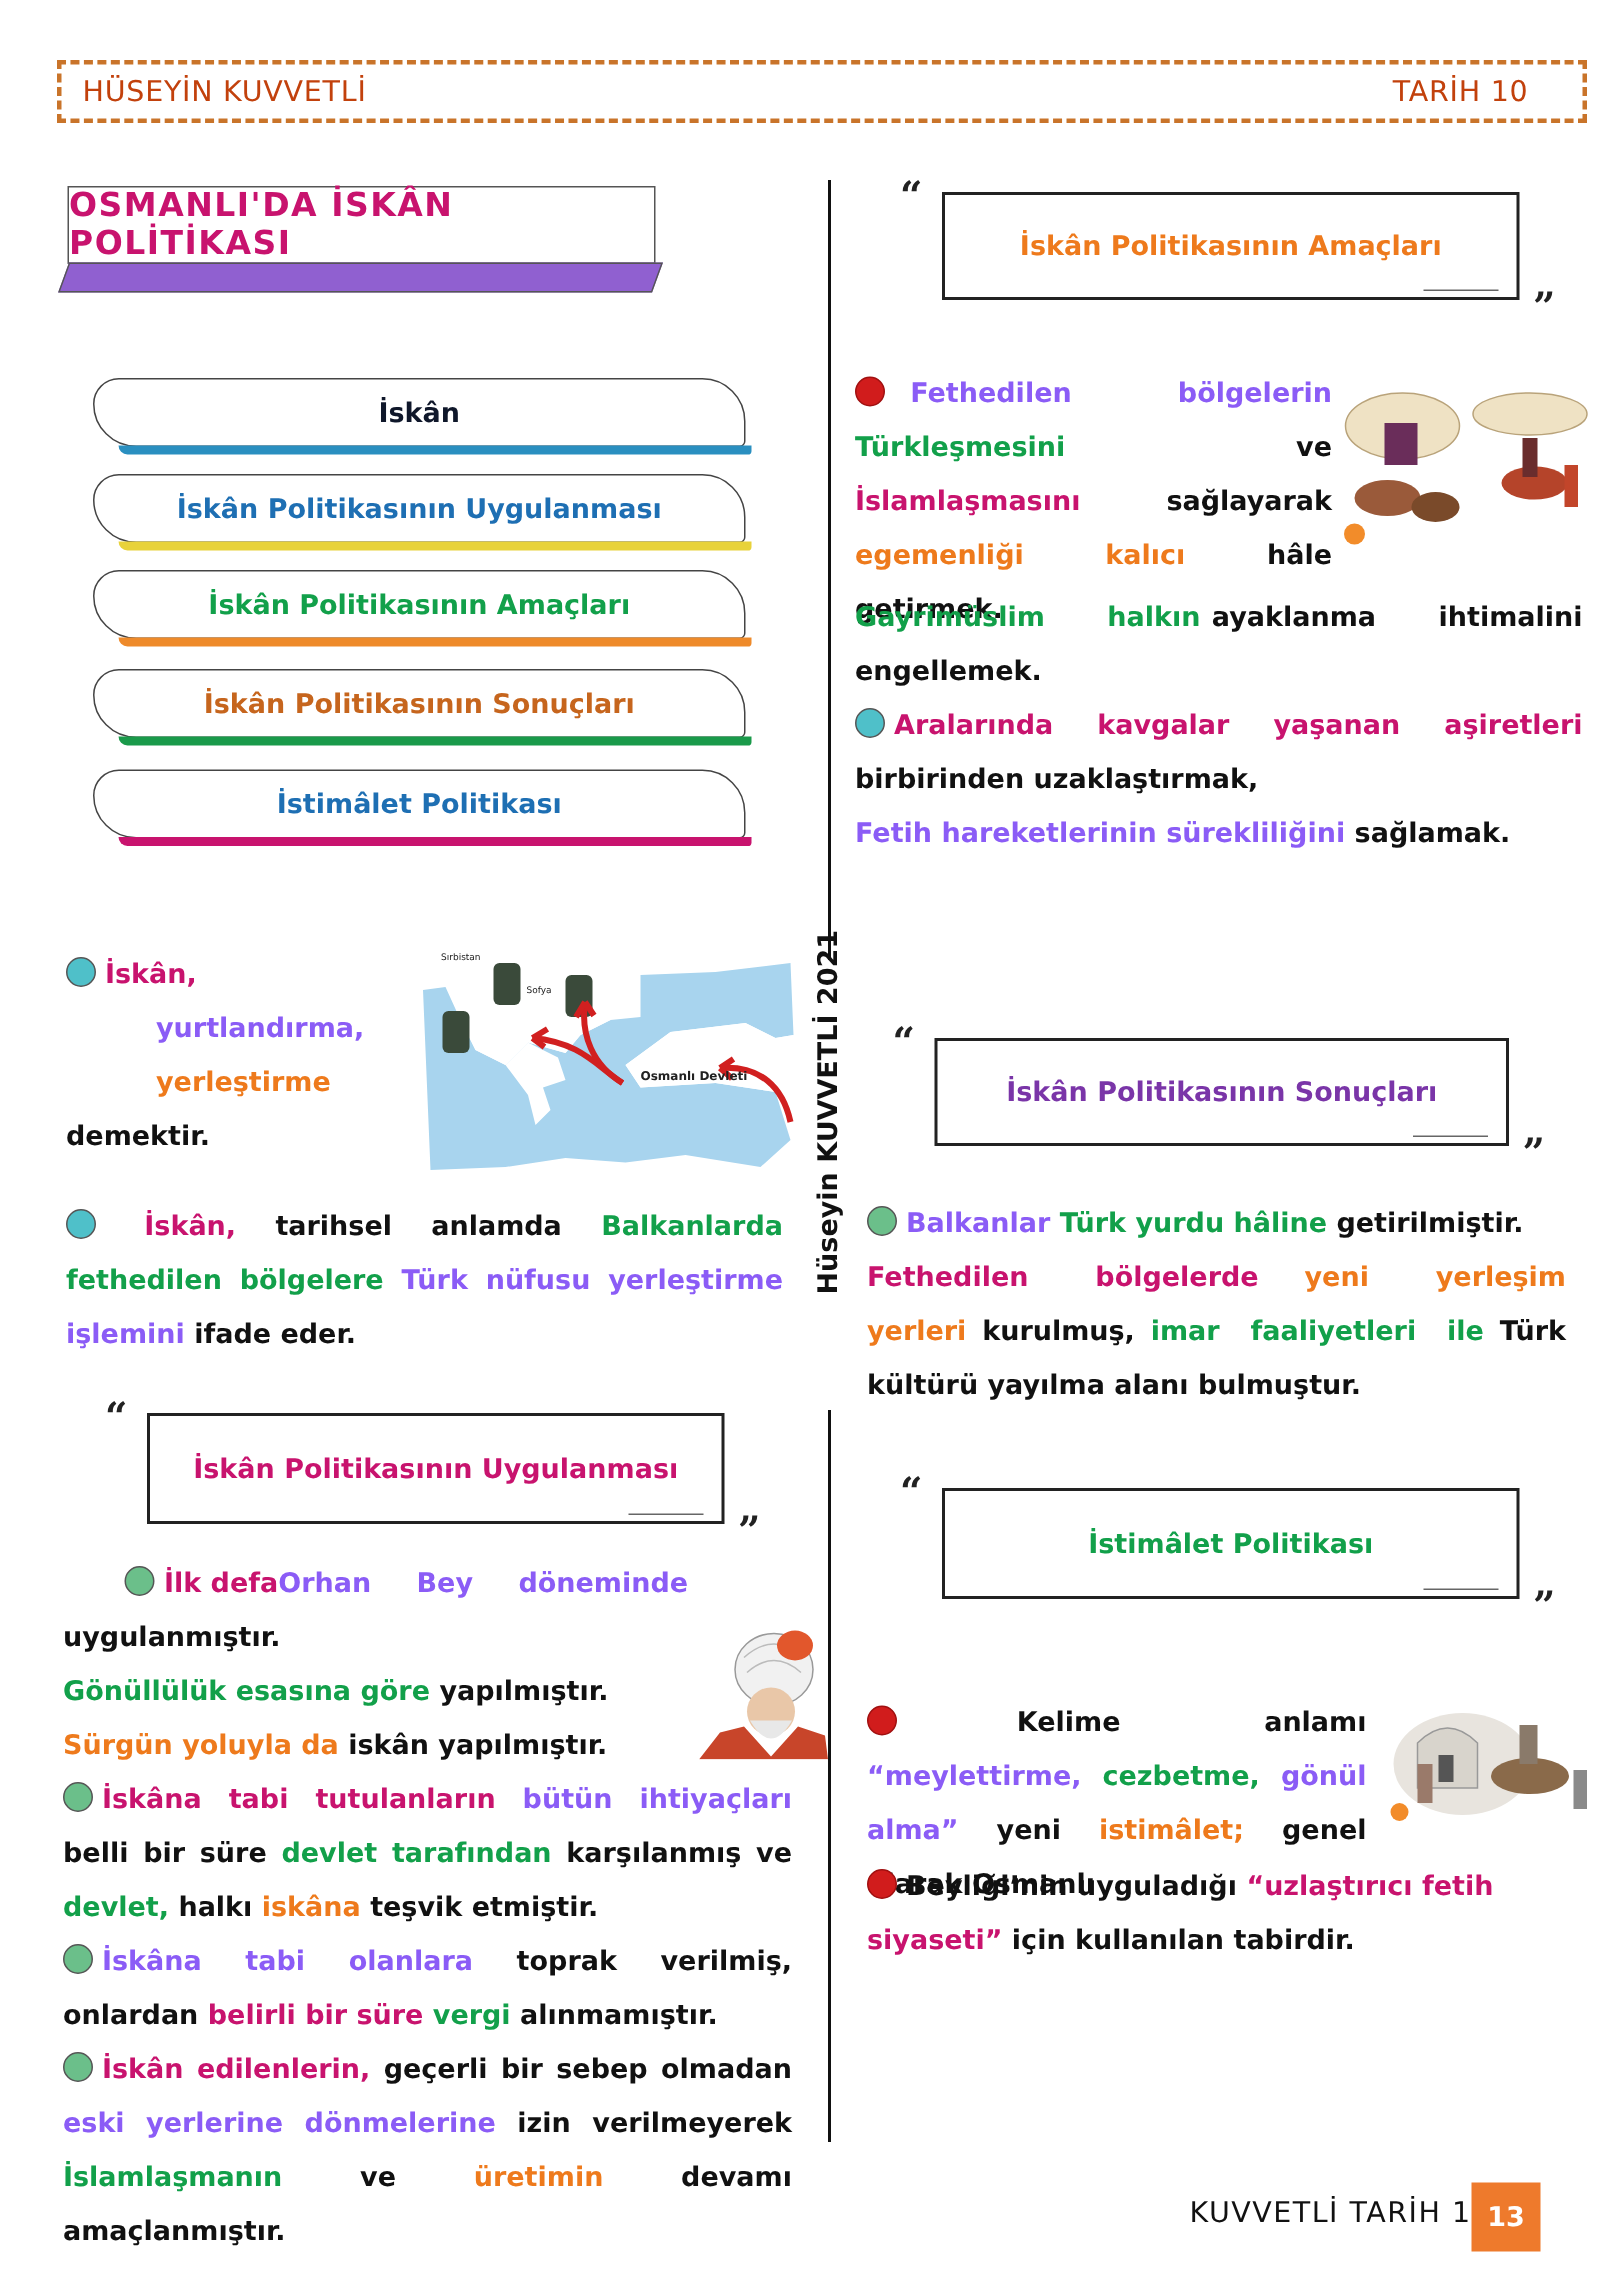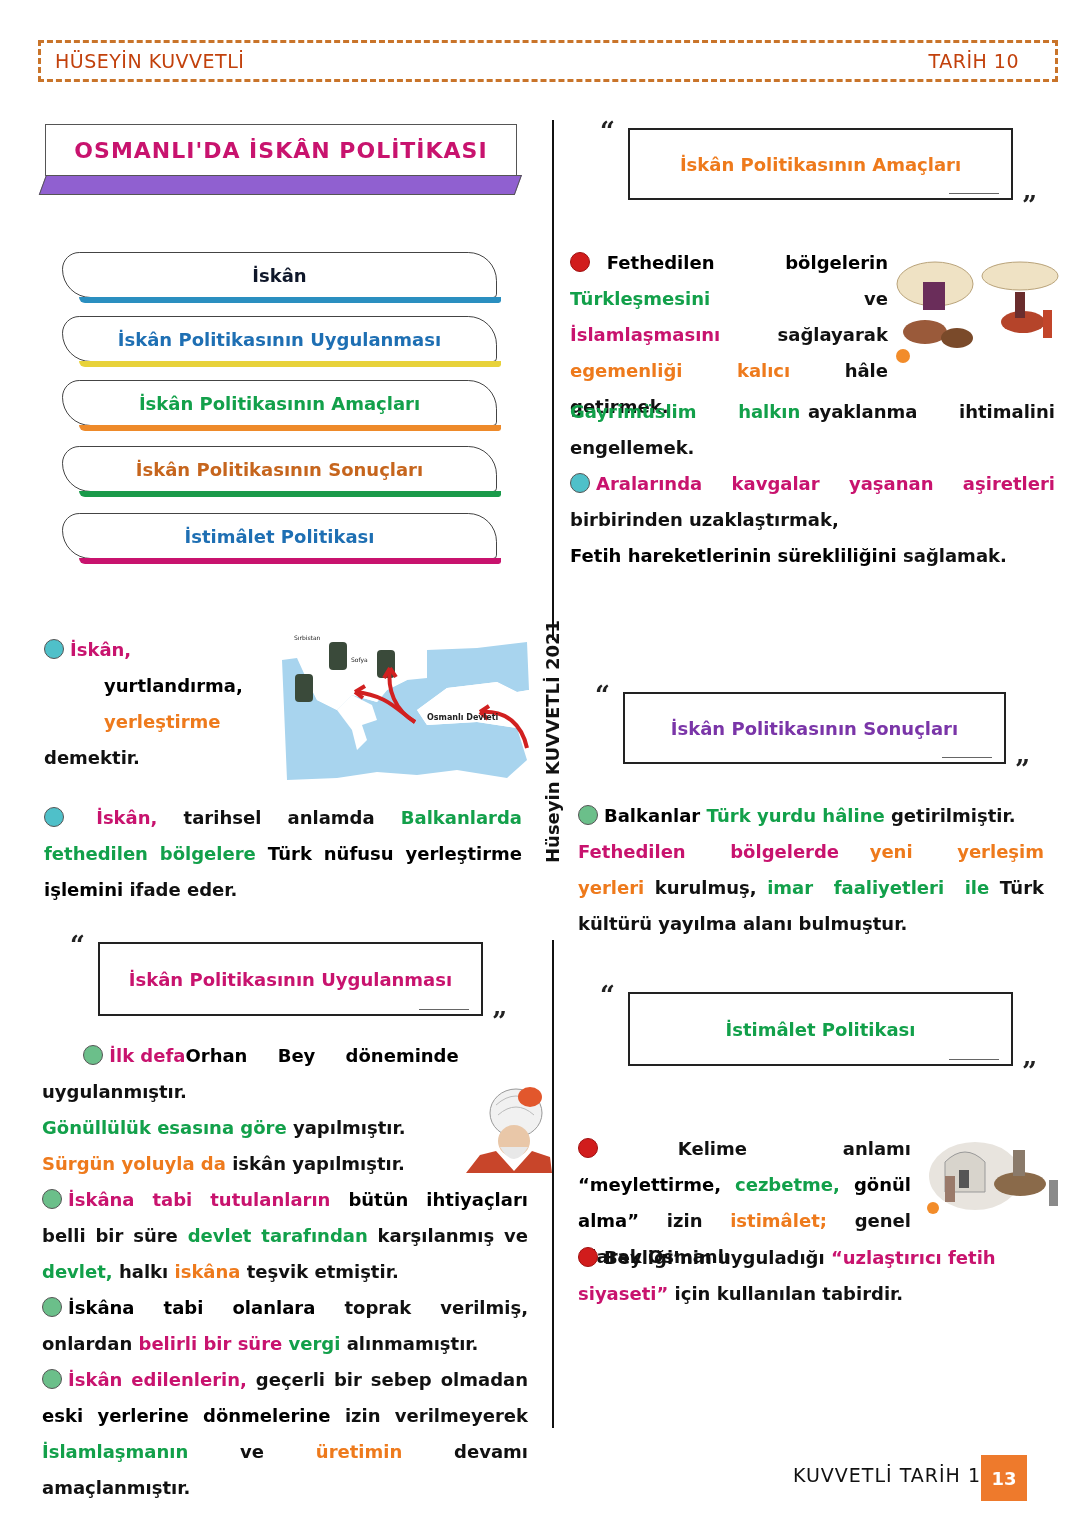--- a/index.html
+++ b/index.html
@@ -1,37 +1,37 @@
 <!DOCTYPE html>
 <html><head>
 <meta charset="utf-8">
 <style>
   * { box-sizing: border-box; margin: 0; padding: 0; }
   html, body { width: 1080px; height: 1526px; background: #ffffff; overflow: hidden; }
   body { position: relative; font-family: "DejaVu Sans", sans-serif; color: #111; }
 
   .c-black { color: #111111; }
   .c-pink { color: #c8136e; }
-  .c-blue { color: #000000; }
+  .c-blue { color: #8b5cf6; }
   .c-green { color: #12a04a; }
   .c-orange { color: #ee7a1c; }
   .c-purple { color: #7a35a8; }
 
   
   .page-header {
     position: absolute; left: 38px; top: 40px; width: 1020px; height: 42px;
     border: 3px dashed #c9742a; border-style: dashed;
     display: flex; align-items: center; justify-content: space-between;
     padding: 0 36px 0 14px;
   }
   .page-header span { font-family: "DejaVu Sans", sans-serif; font-size: 19px; color: #c2410c; letter-spacing: 0.5px; }
 
   
   .title-box {
-    position: absolute; left: 45px; top: 124px; width: 472px; height: 52px;
+    position: absolute; left: 45px; top: 124px; width: 392px; height: 52px;
     border: 1.5px solid #555; background: #fff;
     display: flex; align-items: center; justify-content: center;
   }
   .title-box::after {
     content: ""; position: absolute; left: 0; right: -6px; bottom: -20px; height: 18px;
     background: #9060d0; border: 1px solid #555; transform: skewX(-20deg); transform-origin: top left;
   }
   .title-box span { font-size: 22px; color: #c8136e; letter-spacing: 1px; font-weight: bold; }
 
   
@@ -293,21 +293,21 @@
   <span class="underline"></span>
   <span class="quote-close">”</span>
 </div>
 
 <div class="para justify" style="left:578px; top:1131px; width:333px;">
   <span class="bullet b-red"></span>
   <span class="c-black" style="word-spacing:22px;">Kelime anlamı</span>
   <span class="c-blue">“meylettirme,</span>
   <span class="c-green">cezbetme,</span>
   <span class="c-blue" style="word-spacing:24px;">gönül alma”</span>
-  <span class="c-black">izin</span>
+  <span class="c-black">yeni</span>
   <span class="c-orange">istimâlet;</span>
   <span class="c-black">genel olarak Osmanlı</span>
 </div>
 
 <div class="img-illustration" style="left:925px; top:1132px; width:138px; height:88px;">
   <svg width="138" height="88" viewBox="0 0 138 88">
     <ellipse cx="50" cy="44" rx="46" ry="34" fill="#e8e4de"></ellipse>
     <path d="M20 30 Q40 10 60 30 L60 60 L20 60 Z" fill="#d8d4cc" stroke="#999"></path>
     <rect x="34" y="38" width="10" height="18" fill="#555"></rect>
     <ellipse cx="95" cy="52" rx="26" ry="12" fill="#8a6a4a"></ellipse>

